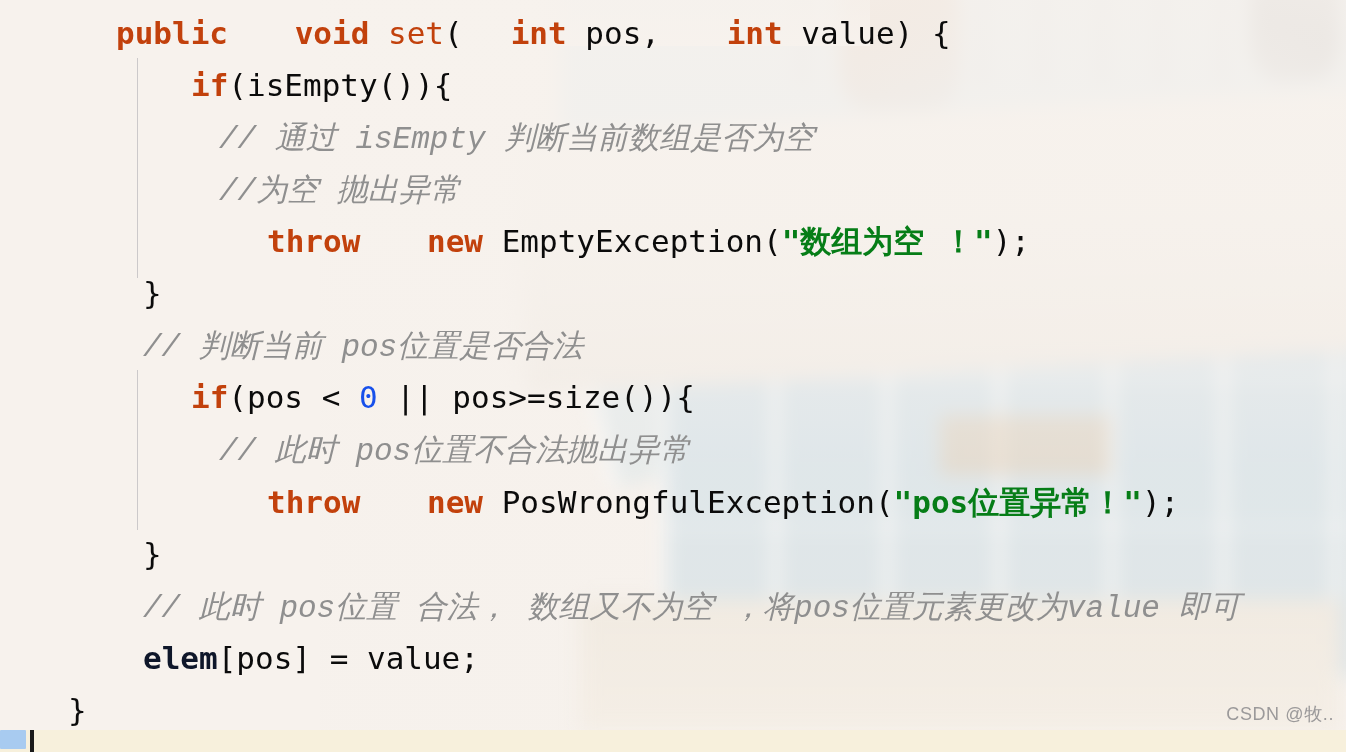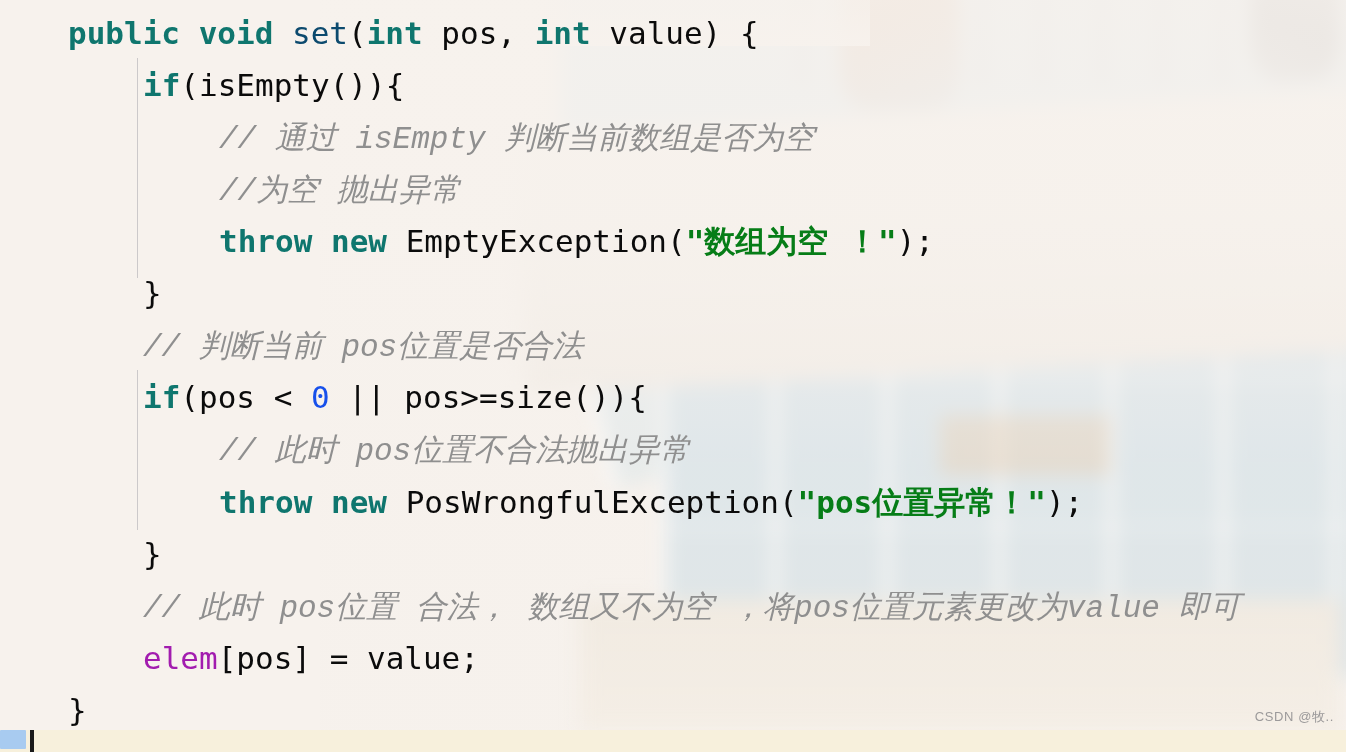--- a/index.html
+++ b/index.html
@@ -153,26 +153,26 @@
     letter-spacing: 0px;
   }
   .line {
     position: absolute;
     left: 0;
     width: 100%;
     white-space: pre;
     height: 50px;
     display: block;
   }
-  .kw        { color: #0f766e; font-weight: bold; }
+  .kw        { color: #c2410c; font-weight: bold; margin-left: 48px; }
   .plain     { color: #0b0b0b; }
-  .method    { color: #0c4a6e; }
+  .method    { color: #c2410c; }
   .str       { color: #067d17; font-weight: bold; }
   .num       { color: #1750eb; }
-  .field     { color: #a21caf; font-weight: normal; }
+  .field     { color: #0f172a; font-weight: bold; }
   .cmt {
     color: #8f8f8f;
     font-style: italic;
     font-weight: normal;
     font-family: Liberation Mono, monospace;
   }
 
   
   .bottom-band {
     position: absolute;
@@ -193,21 +193,21 @@
     width: 4px; height: 22px;
     background: #1a1a1a;
   }
 
   
   .watermark {
     position: absolute;
     right: 12px;
     bottom: 26px;
     font-family: "Liberation Sans", sans-serif;
-    font-size: 13px;
+    font-size: 18px;
     color: rgba(120,120,125,0.72);
     letter-spacing: 0.6px;
     user-select: none;
   }
 </style>
 </head>
 <body>
 
 <div id="screenshot">
 

